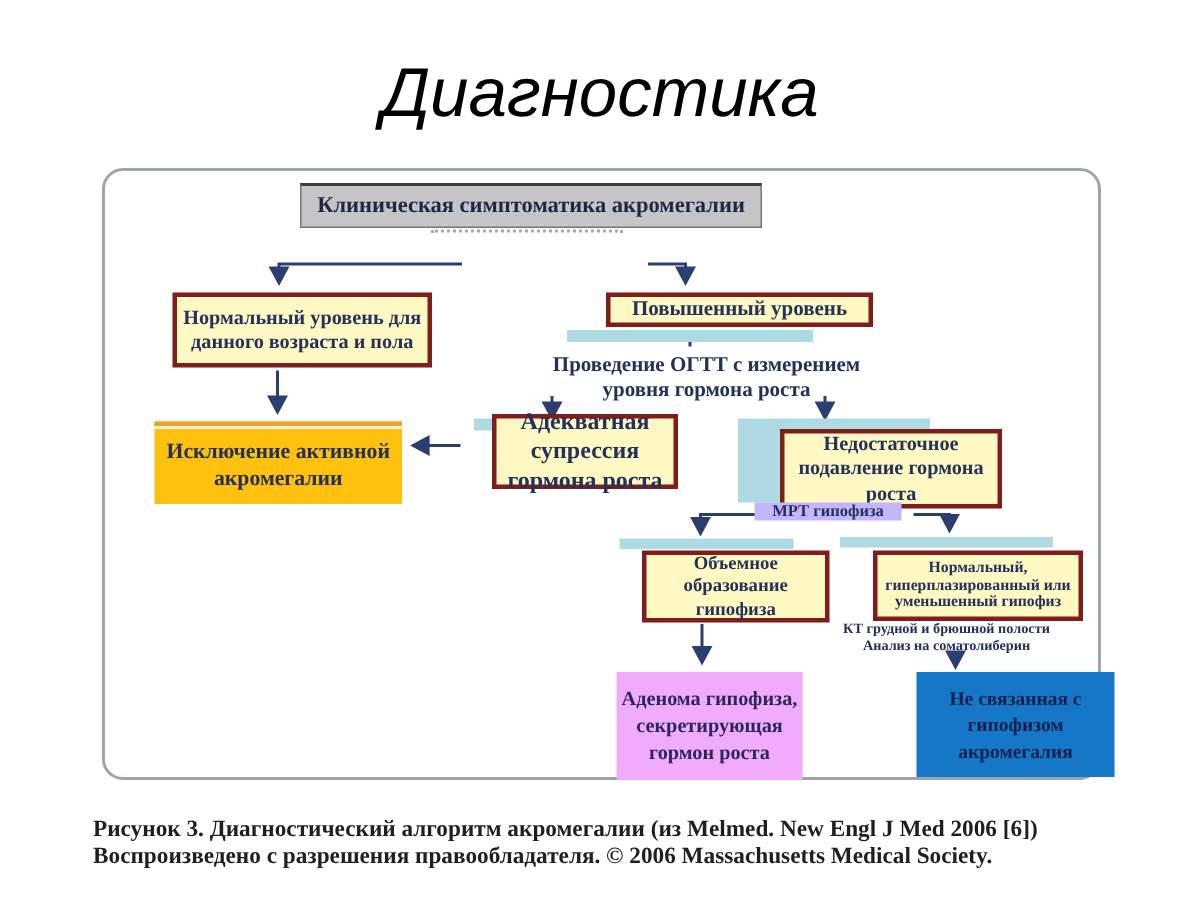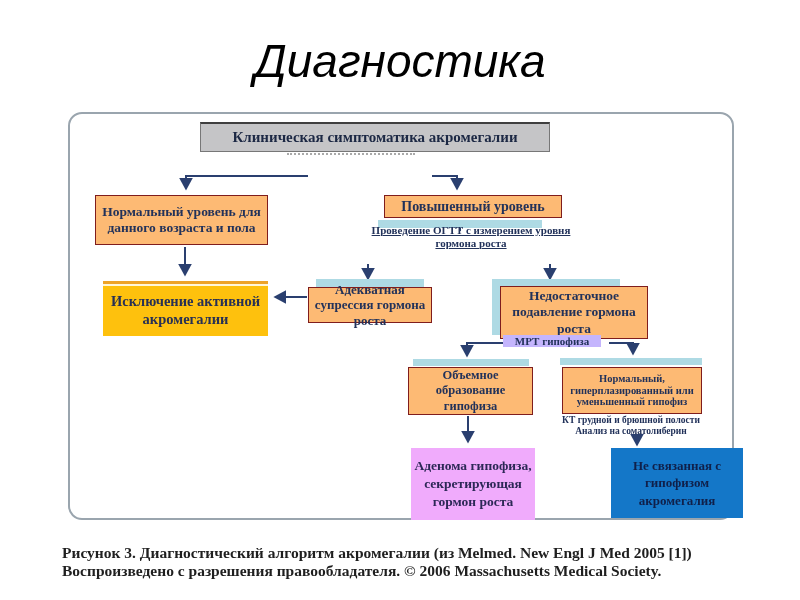--- a/index.html
+++ b/index.html
@@ -7,43 +7,43 @@
   .slide{position:relative;width:800px;height:600px;background:#ffffff;
          font-family:"Liberation Serif", serif;}
   .slide-title{position:absolute;left:0;top:34px;width:800px;text-align:center;
        font-family:"Liberation Sans", sans-serif;font-size:46px;color:#000;
        font-weight:400;letter-spacing:0px;font-style:italic;}
   .panel{position:absolute;left:68px;top:112px;width:666px;height:408px;
        background:#fff;border:2px solid #9aa5ae;border-radius:14px;box-sizing:border-box;}
   .node{position:absolute;box-sizing:border-box;text-align:center;font-weight:bold;
        color:#22325a;display:flex;align-items:center;justify-content:center;}
   .node .inner{width:100%;}
-  .gray{background:#fdba74;border:1px solid #7f1d1d;}
+  .gray{background:#fef9c3;border:3px solid #7f1d1d;margin-left:20px;}
   .bar{position:absolute;background:#aedae4;}
   .flow-label{position:absolute;text-align:center;font-weight:bold;color:#22325a;}
   .dotted-artifact{position:absolute;left:287px;top:153px;width:128px;height:0;
        border-top:2px dotted #a9a9a9;}
-  .clinical{left:200px;top:122px;width:350px;height:30px;font-size:15px;
+  .clinical{left:200px;top:122px;width:308px;height:30px;font-size:15px;
        background:#c5c5c7;border:1px solid #777;border-top:2px solid #3f3f3f;color:#1c2844;}
   .normal-level{left:95px;top:195px;width:173px;height:50px;font-size:13.5px;line-height:1.18;}
   .elevated{left:384px;top:195px;width:178px;height:23px;font-size:14px;}
-  .adequate{left:308px;top:287px;width:124px;height:36px;font-size:13px;line-height:1.2;}
+  .adequate{left:308px;top:276px;width:124px;height:50px;font-size:16px;line-height:1.2;}
   .insufficient{left:500px;top:286px;width:148px;height:53px;font-size:13.5px;line-height:1.2;}
   .insufficient-shadow{position:absolute;left:492px;top:279px;width:128px;height:56px;background:#aedae4;}
   .exclusion{left:103px;top:281px;width:165px;height:55px;font-size:14.5px;line-height:1.25;
        background:#fec10d;border-top:3px solid #eda329;box-shadow:inset 0 2px 0 rgba(255,255,255,.85);
        color:#273055;}
   .mass{left:408px;top:367px;width:125px;height:48px;font-size:12.5px;line-height:1.25;}
   .normal-pit{left:562px;top:367px;width:140px;height:47px;font-size:10.5px;line-height:1.12;}
   .adenoma{left:411px;top:448px;width:124px;height:72px;font-size:13.5px;line-height:1.35;
        background:#f0abfc;color:#2c2856;}
   .non-pit{left:573px;top:448px;width:132px;height:70px;font-size:13px;line-height:1.35;
        background:#1477c8;color:#10204a;margin-left:38px;}
   .igf-label{left:240px;top:159px;width:260px;font-size:13.5px;}
-  .ogtt-label{left:365px;top:224px;width:212px;font-size:11px;line-height:1.2;text-decoration:underline;}
+  .ogtt-label{left:365px;top:236px;width:212px;font-size:14px;line-height:1.2;}
   .mri-label{left:503px;top:335px;width:98px;font-size:11px;background:#c4b5fd;}
   .ct-label{left:556px;top:415px;width:150px;font-size:9.5px;line-height:1.15;}
   .connectors{position:absolute;left:0;top:0;width:800px;height:600px;pointer-events:none;}
   .caption{position:absolute;left:62px;top:528px;width:682px;font-size:15.5px;
        font-weight:bold;color:#1f1f1f;line-height:1.22;text-align:left;}
   .caption .it{}
 </style>
 </head>
 <body>
 
@@ -124,15 +124,15 @@
   </div>
 
   <div class="node adenoma">
     <div class="inner">Аденома гипофиза, секретирующая гормон роста</div>
   </div>
 
   <div class="node non-pit">
     <div class="inner">Не связанная с гипофизом акромегалия</div>
   </div>
 
-  <p class="caption"><span>Рисунок 3. Диагностический алгоритм акромегалии (из Melmed. </span><span class="it">New Engl J Med</span><span> 2005 [1]) Воспроизведено с разрешения правообладателя. © 2006 Massachusetts Medical Society.</span></p>
+  <p class="caption"><span>Рисунок 3. Диагностический алгоритм акромегалии (из Melmed. </span><span class="it">New Engl J Med</span><span> 2006 [6]) Воспроизведено с разрешения правообладателя. © 2006 Massachusetts Medical Society.</span></p>
 
 </div>
 
 </body></html>

